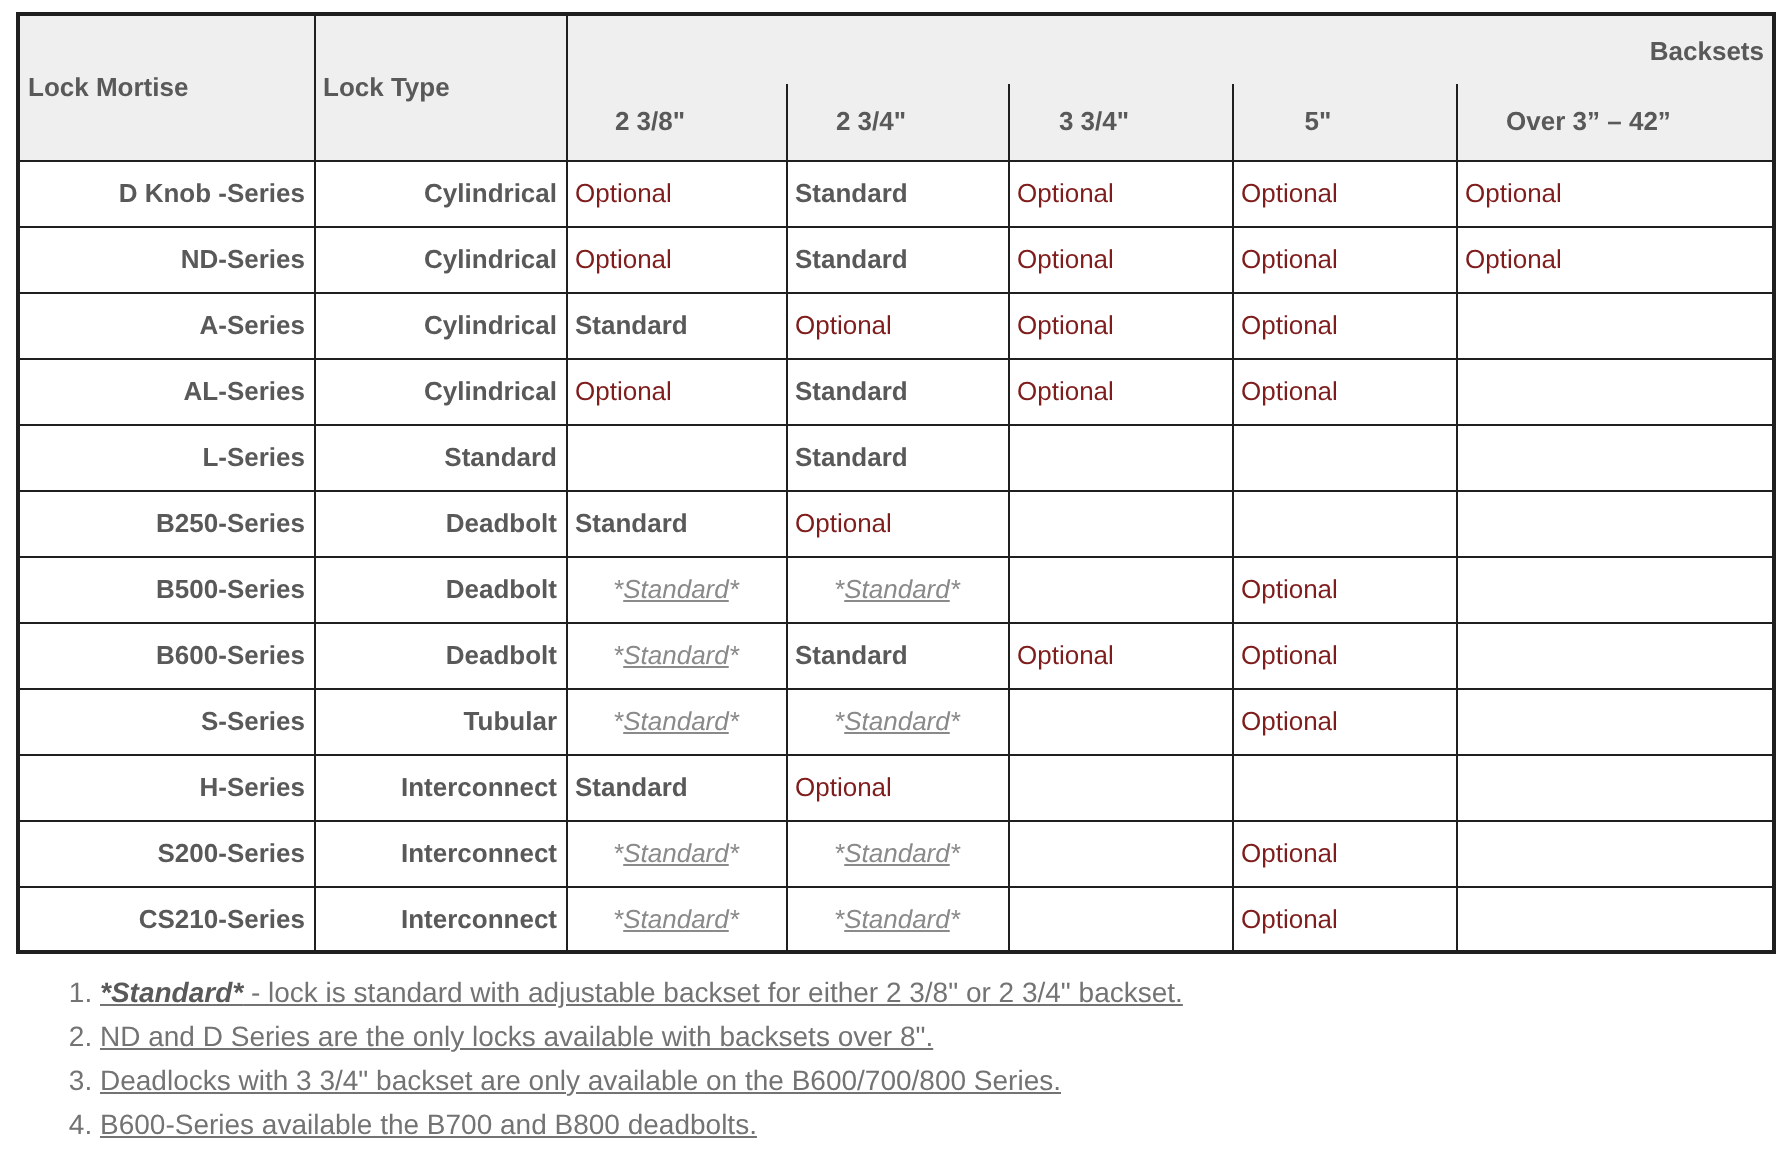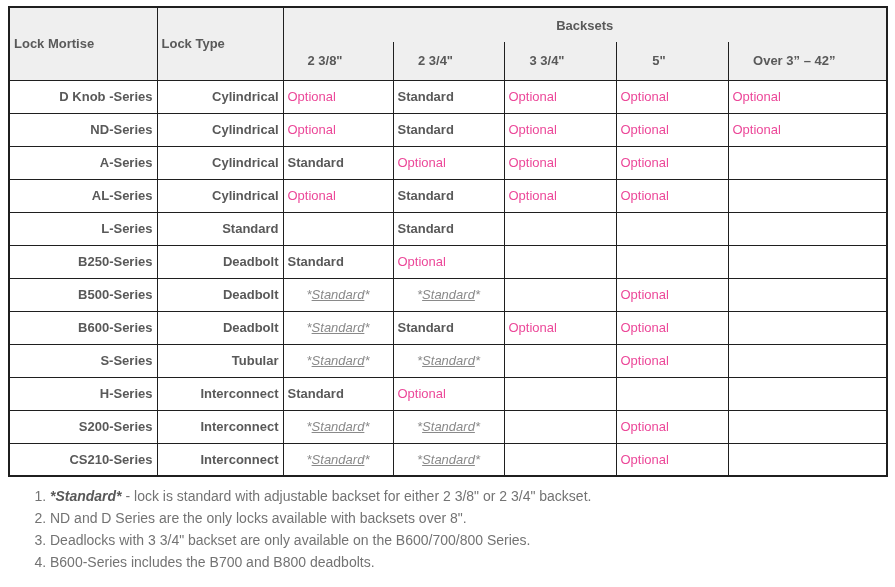--- a/index.html
+++ b/index.html
@@ -26,48 +26,49 @@
     white-space: nowrap;
   }
   thead th {
     background: #efefef;
     color: #595959;
     font-weight: bold;
     text-align: left;
     vertical-align: middle;
   }
   th.group-header {
-    text-align: center;
+    text-align: right;
     border-bottom: none;
     height: 35px;
     vertical-align: middle;
   }
   tr.subheader th {
     border-top: none;
     border-left-width: 1px;
     border-right-width: 1px;
     text-align: center;
     padding-right: 30px;
     height: 38px;
     vertical-align: middle;
   }
   tbody td { height: 33px; vertical-align: middle; background: #ffffff; }
   td.series, td.type { font-weight: bold; color: #595959; text-align: right; }
   td.std { font-weight: bold; color: #595959; }
-  td.opt { color: #ec4899; }
+  td.opt { color: #7f1d1d; }
   td.adj { color: #8a8a8a; font-style: italic; text-align: center; }
   td.adj .u { text-decoration: underline; }
 
   .notes {
     position: absolute;
     top: 488px; left: 10px;
     margin: 0;
     padding-left: 40px;
     color: #737373;
     font-size: 14px;
+    text-decoration: underline;
   }
   .notes li { margin-bottom: 6px; line-height: 16px; }
   .note-em { font-weight: bold; font-style: italic; color: #595959; }
 </style>
 </head>
 <body>
 
 <div class="page">
 
   <div class="table-wrap">
@@ -205,16 +206,16 @@
             <td class="opt"></td>
           </tr>
         </tbody>
     </table>
   </div>
 
   <ol class="notes" id="notes-list">
       <li><span class="note-em">*Standard*</span> - lock is standard with adjustable backset for either 2 3/8" or 2 3/4" backset.</li>
       <li>ND and D Series are the only locks available with backsets over 8".</li>
       <li>Deadlocks with 3 3/4" backset are only available on the B600/700/800 Series.</li>
-      <li>B600-Series includes the B700 and B800 deadbolts.</li>
+      <li>B600-Series available the B700 and B800 deadbolts.</li>
     </ol>
 
 </div>
 
 </body></html>

